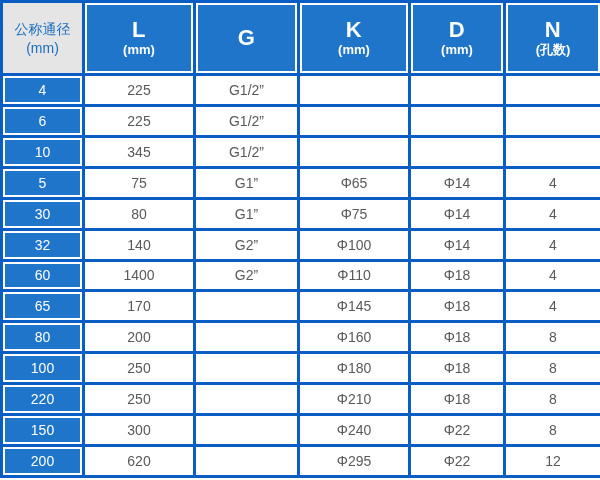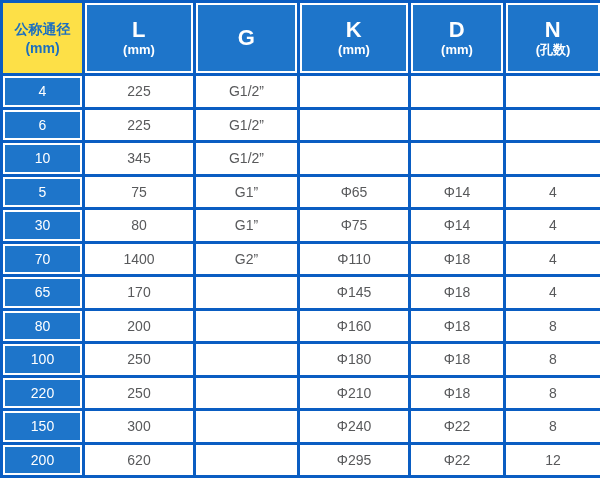--- a/index.html
+++ b/index.html
@@ -45,23 +45,23 @@
     letter-spacing: 0.5px;
   }
   th.col-head .sub {
     display: block;
     font-size: 13px;
     line-height: 16px;
     font-weight: 600;
   }
   
   th.corner-head {
-    background: #fde047;
+    background: #e5e5e5;
     color: #1b6fc0;
-    font-weight: 700;
+    font-weight: 400;
   }
   th.corner-head .big {
     display: block;
     font-size: 14px;
     line-height: 19px;
   }
   th.corner-head .sub {
     display: block;
     font-size: 14px;
     line-height: 18px;
@@ -156,21 +156,29 @@
         </tr>
         <tr class="data-row">
           <td class="row-head">30</td>
           <td class="data-cell">80</td>
           <td class="data-cell">G1”</td>
           <td class="data-cell">Φ75</td>
           <td class="data-cell">Φ14</td>
           <td class="data-cell">4</td>
         </tr>
         <tr class="data-row">
-          <td class="row-head">70</td>
+          <td class="row-head">32</td>
+          <td class="data-cell">140</td>
+          <td class="data-cell">G2”</td>
+          <td class="data-cell">Φ100</td>
+          <td class="data-cell">Φ14</td>
+          <td class="data-cell">4</td>
+        </tr>
+        <tr class="data-row">
+          <td class="row-head">60</td>
           <td class="data-cell">1400</td>
           <td class="data-cell">G2”</td>
           <td class="data-cell">Φ110</td>
           <td class="data-cell">Φ18</td>
           <td class="data-cell">4</td>
         </tr>
         <tr class="data-row">
           <td class="row-head">65</td>
           <td class="data-cell">170</td>
           <td class="data-cell"></td>

